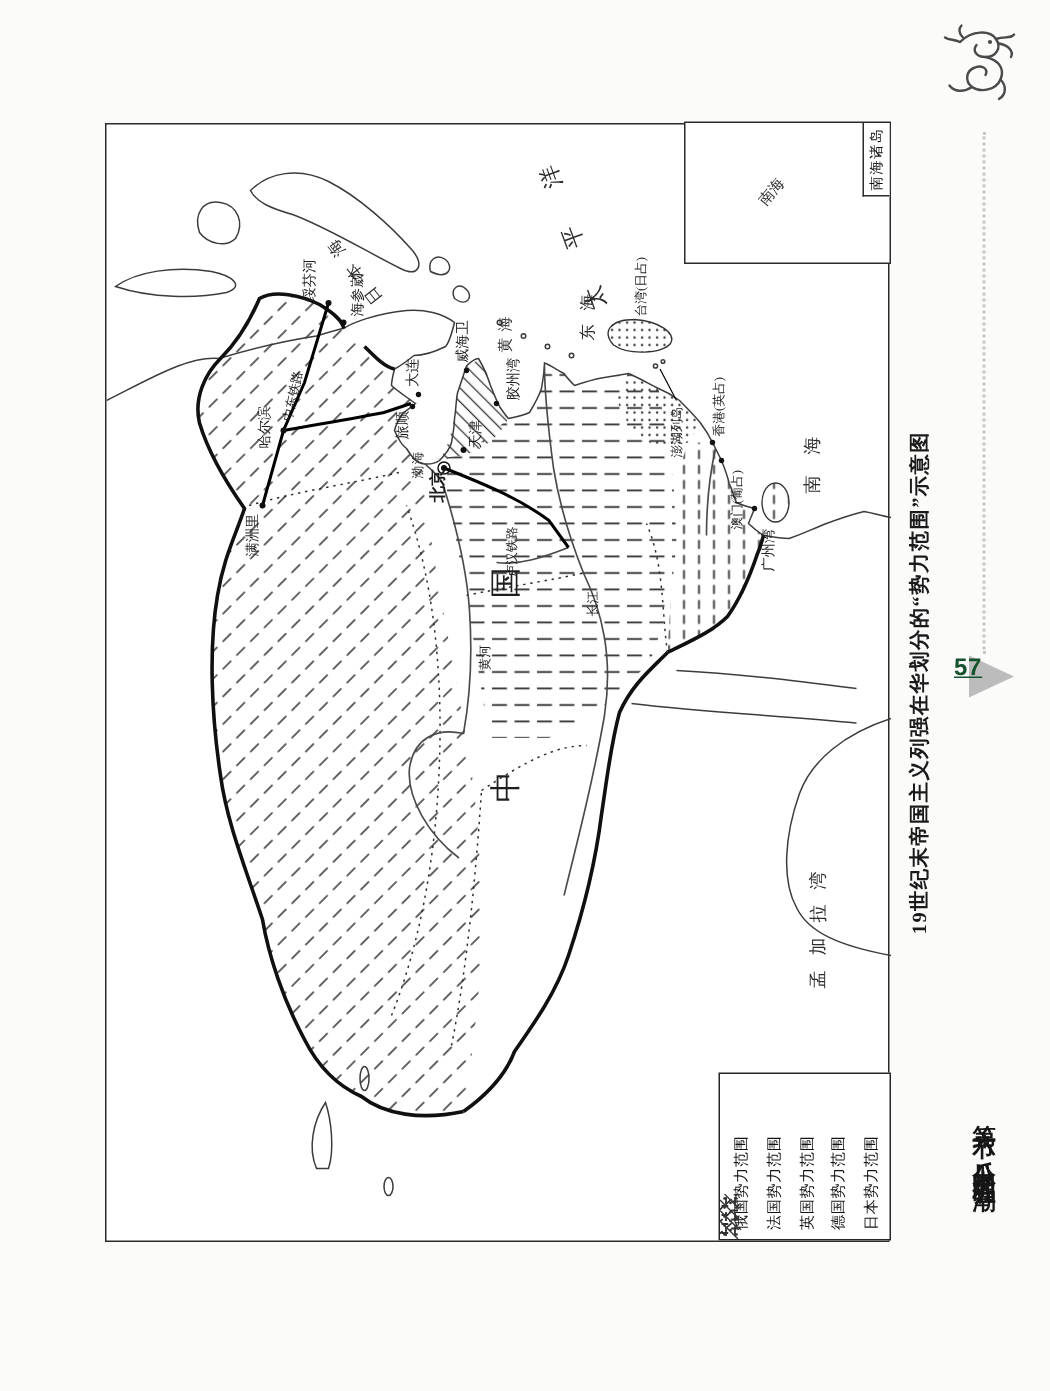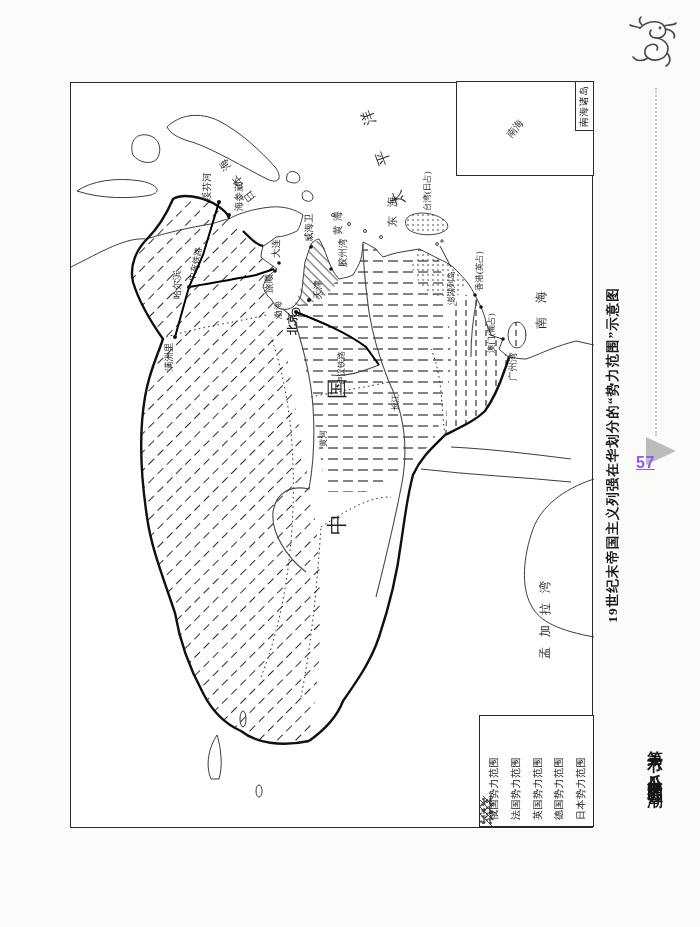--- a/index.html
+++ b/index.html
@@ -50,22 +50,22 @@
   
   .dragon{position:absolute;left:626px;top:14px;}
   .rule-v{position:absolute;left:655px;top:88px;height:348px;border-left:2px dotted #c6c6c6;}
   .pagemark{position:absolute;left:630px;top:436px;width:52px;height:30px;}
   .pagemark .tri{
     position:absolute;left:16px;top:1px;width:0;height:0;
     border-top:14px solid transparent;border-bottom:14px solid transparent;
     border-left:30px solid #bcbcbc;filter:blur(.4px);
   }
   .pagemark .num{
-    position:absolute;left:6px;top:18px;font-family:"Liberation Sans",sans-serif;
-    font-size:16px;font-weight:700;color:#8b5cf6;letter-spacing:.5px;text-decoration:underline;
+    position:absolute;left:6px;top:1px;font-family:"Liberation Sans",sans-serif;
+    font-size:16px;font-weight:700;color:#14532d;letter-spacing:.5px;text-decoration:underline;
   }
   .section-title{
     position:absolute;left:644px;top:738px;height:180px;
     writing-mode:vertical-rl;text-orientation:upright;
     font-size:15.5px;font-weight:600;letter-spacing:3px;color:#161616;
   }
   .section-title .gap{display:inline-block;height:14px;}
 </style>
 </head>
 <body>

